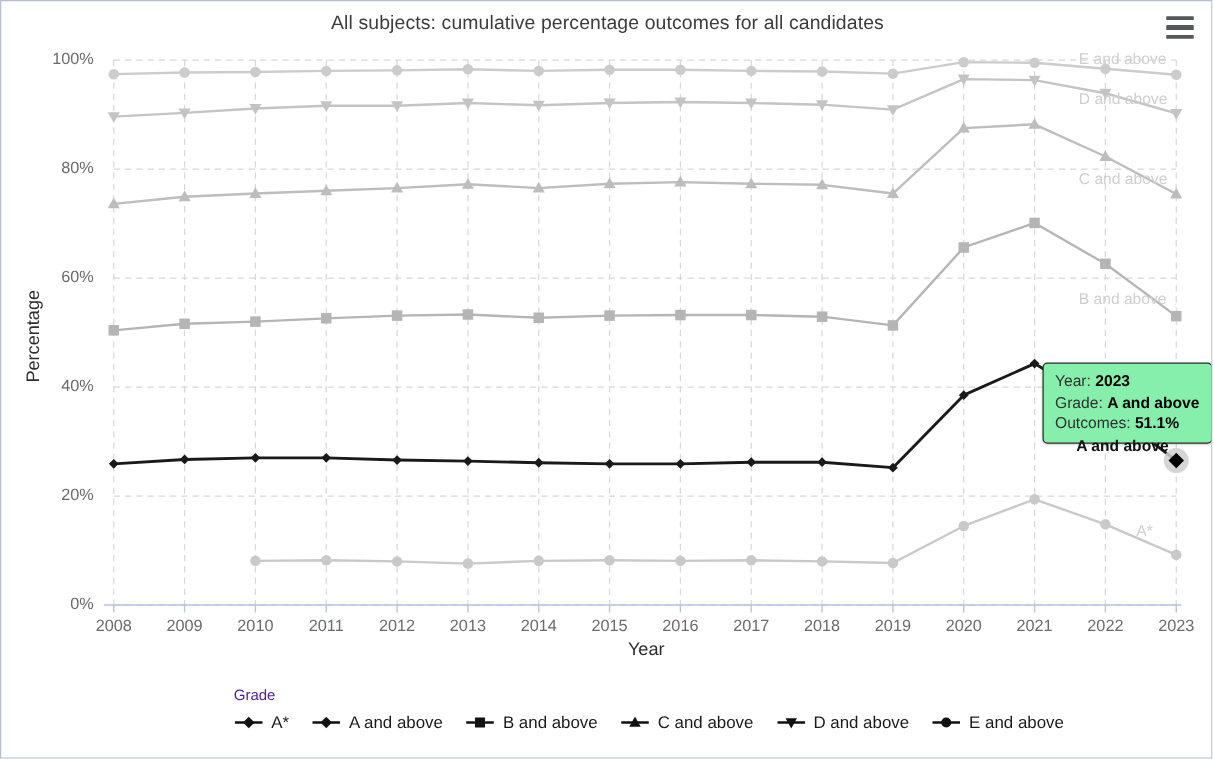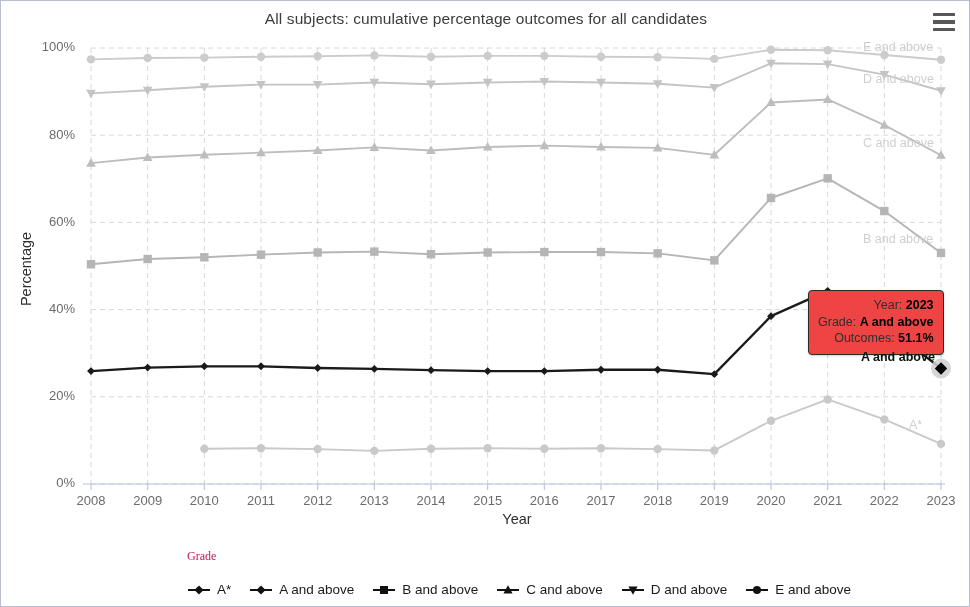--- a/index.html
+++ b/index.html
@@ -66,49 +66,48 @@
   }
   .axis-line { stroke: #b9c2de; stroke-width: 1.1; }
   .tick-mark { stroke: #b9c2de; stroke-width: 1.1; }
 
   #legend {
     position: absolute;
     left: 186px; top: 548px;
     width: 700px;
   }
   #legend-title {
-    font-size: 12px; color: #be185d; margin-bottom: 18px;
-    font-family: Liberation Serif, serif;
+    font-size: 12px; color: #4c1d95; margin-bottom: 7px;
+    font-family: Liberation Sans, sans-serif;
   }
   #legend-items { display: flex; align-items: center; gap: 18px; }
   .legend-item {
     display: flex; align-items: center; gap: 6px;
     cursor: pointer;
   }
   .legend-item-label {
     font-size: 13.5px; color: #1a1a1a;
     font-family: "Liberation Sans", sans-serif;
     white-space: nowrap;
   }
   .legend-mark { width: 24px; height: 12px; display:block; }
 
   #tooltip {
     position: absolute;
-    left: 807px; top: 289px;
-    background: #ef4444;
+    left: 833px; top: 289px;
+    background: #86efac;
     border: 1px solid #2b2b2b;
     border-radius: 4px;
     padding: 6px 9px 7px 9px;
     font-size: 12.5px;
     color: #303030;
     line-height: 16.5px;
     font-family: "Liberation Sans", sans-serif;
     box-shadow: 0 1px 2px rgba(0,0,0,0.18);
     white-space: nowrap;
-    text-align: right;
   }
   #tooltip b { color: #000; font-weight: bold; }
   #tooltip-point-label {
     position: absolute;
     left: 860px; top: 349px;
     font-size: 12.5px; font-weight: bold; color: #111;
     font-family: "Liberation Sans", sans-serif;
   }
 </style>
 </head>

